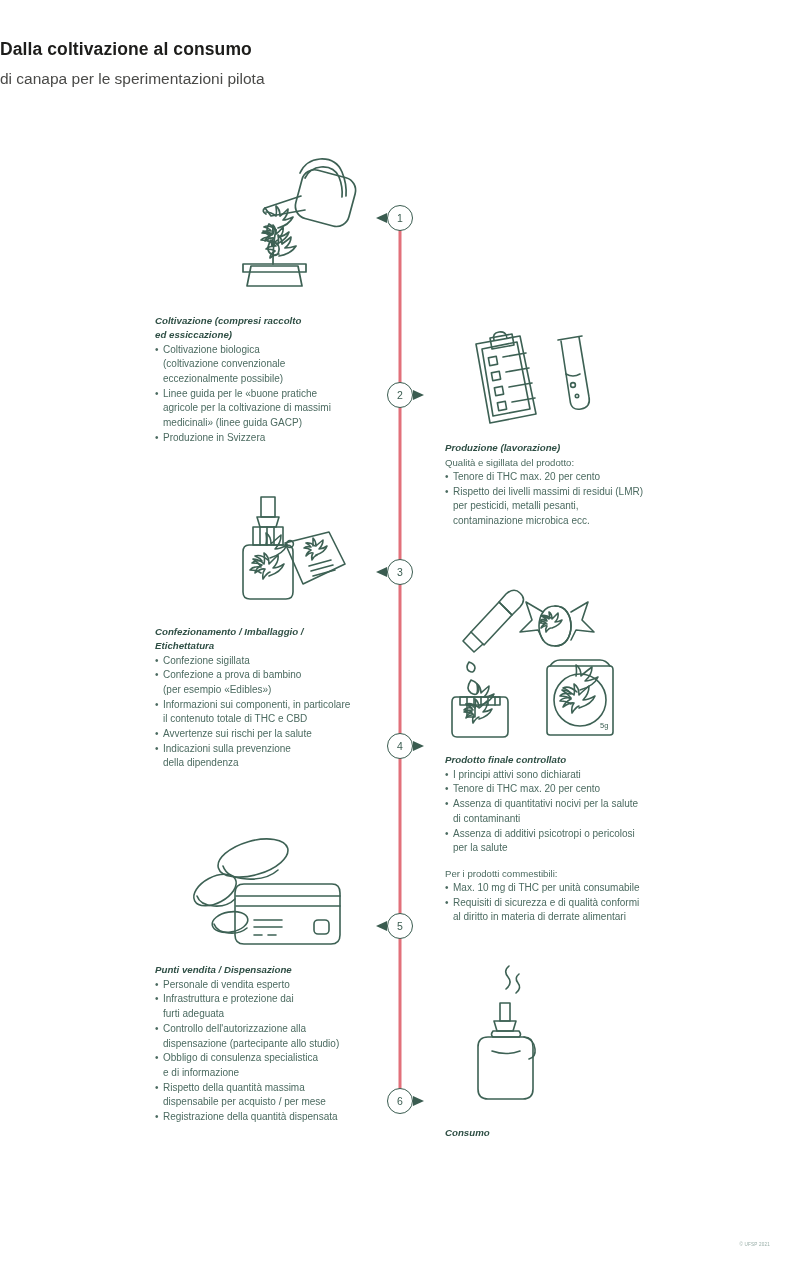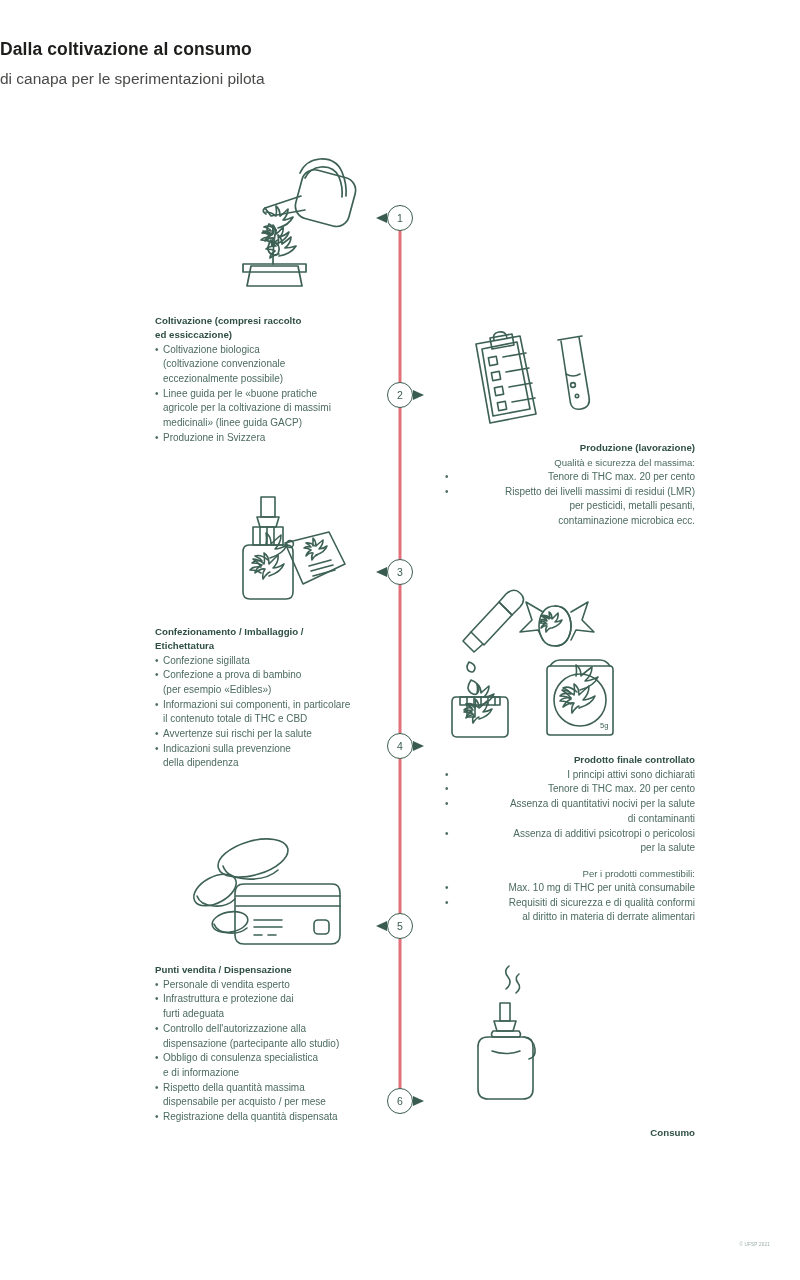--- a/index.html
+++ b/index.html
@@ -44,24 +44,24 @@
     position: absolute; top: 50%; width: 0; height: 0;
     border-top: 5px solid transparent; border-bottom: 5px solid transparent;
     margin-top: -5px;
   }
   .marker.left .tab  { right: 100%; margin-right: 1px; border-right: 11px solid #3a5c50; }
   .marker.right .tab { left: 100%;  margin-left: 1px;  border-left: 11px solid #3a5c50; }
 
   
   .block { position: absolute; }
   .block.left  { left: 155px; width: 225px; }
-  .block.right { left: 445px; width: 250px; text-align: right; }
+  .block.right { left: 445px; width: 250px; }
   .bk-title {
     font-size: 9.7px; font-weight: bold; color: #2f4f45;
-    line-height: 1.42; margin-bottom: 1px;
+    line-height: 1.42; margin-bottom: 1px; font-style: italic;
   }
   .bk-lead { font-size: 9.6px; line-height: 1.47; color: #4c6b61; }
   ul.bk-list { list-style: none; margin: 0; padding: 0; }
   ul.bk-list li {
     font-size: 10px; line-height: 1.47; color: #4c6b61;
     padding-left: 8px; position: relative;
   }
   ul.bk-list li::before {
     content: "•"; position: absolute; left: 0; top: 0; color: #4c6b61;
   }
@@ -168,21 +168,21 @@
     <path d="M98 12 L122 8"></path>
     <path d="M101 13 L110 72 q1 11 11 9 q10-2 8-12 L119 9"></path>
     <path d="M106 46 q7 4 14 0"></path>
     <circle cx="113" cy="57" r="2.4"></circle>
     <circle cx="117" cy="68" r="1.7"></circle>
   </svg>
 </div>
 
 <div class="block right" style="top:441px">
   <div class="bk-title">Produzione (lavorazione)</div>
-  <div class="bk-lead">Qualità e sicurezza del massima:</div>
+  <div class="bk-lead">Qualità e sigillata del prodotto:</div>
   <ul class="bk-list">
     <li>Tenore di THC max. 20 per cento</li>
     <li>Rispetto dei livelli massimi di residui (LMR)</li>
     <li class="cont">per pesticidi, metalli pesanti,</li>
     <li class="cont">contaminazione microbica ecc.</li>
   </ul>
 </div>
 
 <div class="illo" style="left:233px; top:492px">
   <svg width="130" height="112" viewBox="0 0 130 112" fill="none" stroke="#3d6154" stroke-width="1.6" stroke-linecap="round" stroke-linejoin="round">

